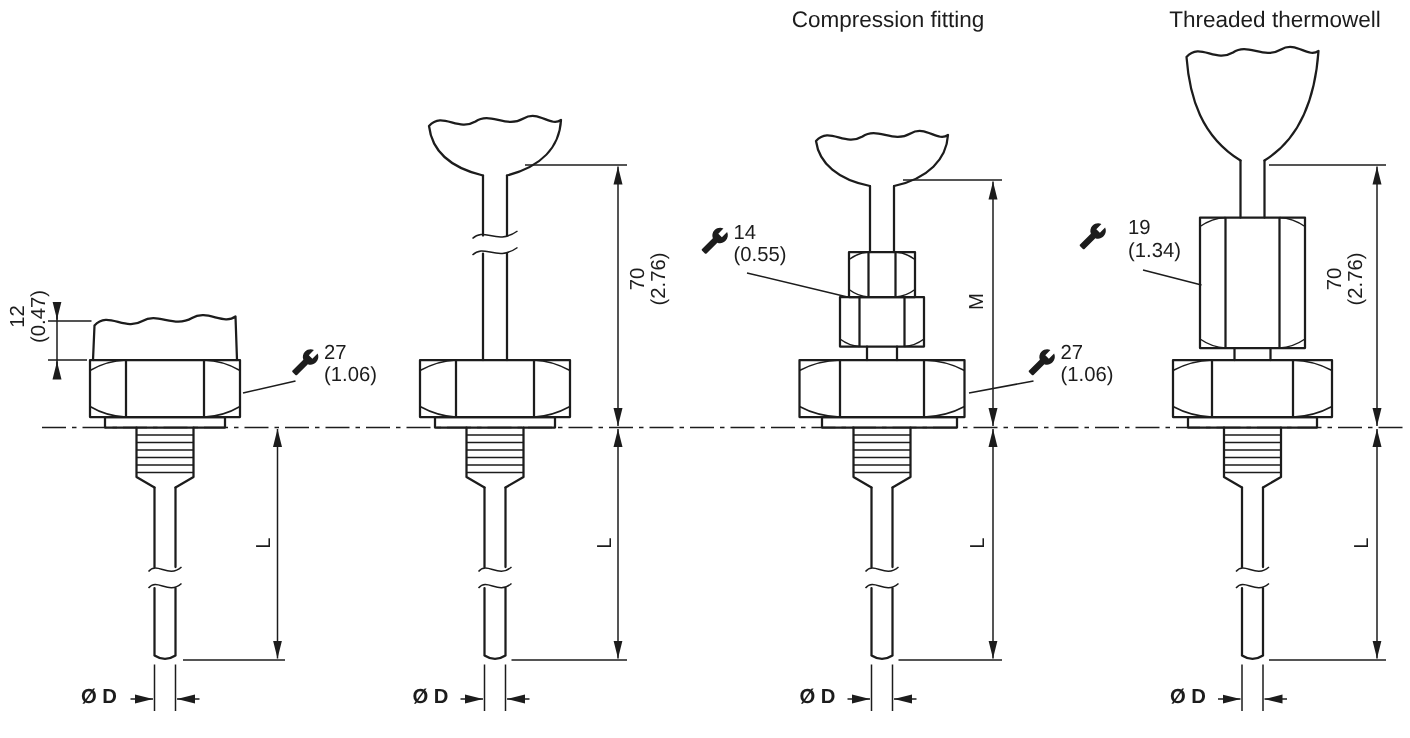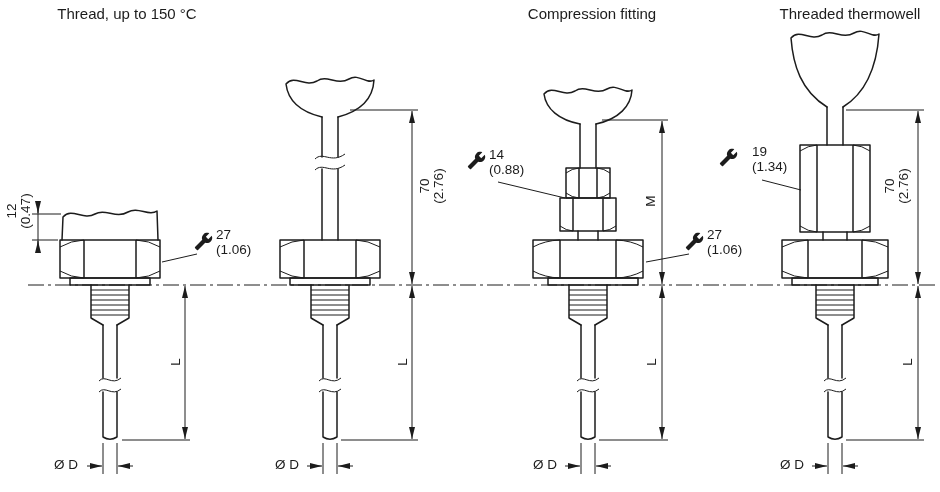--- a/index.html
+++ b/index.html
@@ -5,21 +5,21 @@
   html,body { margin:0; padding:0; background:#ffffff; }
   .canvas {
     position:relative; width:940px; height:492px; background:#ffffff;
     font-family:"Liberation Sans", sans-serif; color:#1c1c1c; overflow:hidden;
   }
   .canvas svg { position:absolute; left:0; top:0; }
   .title { position:absolute; top:5px; transform:translateX(-50%); font-size:15px; white-space:nowrap; }
   .callout { position:absolute; font-size:13.5px; line-height:15px; display:flex; flex-direction:column; align-items:flex-start;text-align:center; }
   .rot { position:absolute; transform:translate(-50%,-50%) rotate(-90deg); font-size:13.5px; line-height:14px;
          display:flex; flex-direction:column; align-items:center; white-space:nowrap; }
-  .dia { position:absolute; transform:translate(-50%,-50%); font-size:13.5px; white-space:nowrap; }
+  .dia { position:absolute; transform:translate(-50%,-50%); font-size:13.5px; white-space:nowrap;font-weight:bold; }
   
   .o  { fill:none; stroke:#1c1c1c; stroke-width:1.5; stroke-linecap:round; stroke-linejoin:round; }
   .t  { fill:none; stroke:#1c1c1c; stroke-width:1; }
   .d  { fill:none; stroke:#1c1c1c; stroke-width:1; marker-end:url(#arr); }
   .dd { fill:none; stroke:#1c1c1c; stroke-width:1; marker-start:url(#arr); marker-end:url(#arr); }
   .cl { fill:none; stroke:#1c1c1c; stroke-width:1; stroke-dasharray:16 4 3 4; }
   .w  { fill:#1c1c1c; }
 </style>
 </head>
 <body>
@@ -201,31 +201,30 @@
       <g>
         <path class="t" d="M828,443 L828,474 M842,443 L842,474"></path>
         <path class="d" d="M812,466 L827,466"></path>
         <path class="d" d="M858,466 L843,466"></path>
       </g>
       <path class="t" d="M762,180 L801,190"></path>
       <use href="#wrench" x="719" y="148" width="19" height="19" class="w"></use>
     </g>
   </svg>
 
-  <div class="title" style="left:127px">Thread, up to 150 °C</div>
   <div class="title" style="left:850px">Threaded thermowell</div>
   <div class="title" style="left:592px">Compression fitting</div>
 
   <div class="callout" style="left:216px; top:227px">
     <span>27</span>
     <span>(1.06)</span>
   </div>
   <div class="callout" style="left:489px; top:147px">
     <span>14</span>
-    <span>(0.88)</span>
+    <span>(0.55)</span>
   </div>
   <div class="callout" style="left:707px; top:227px">
     <span>27</span>
     <span>(1.06)</span>
   </div>
   <div class="callout" style="left:752px; top:144px">
     <span>19</span>
     <span>(1.34)</span>
   </div>
 

